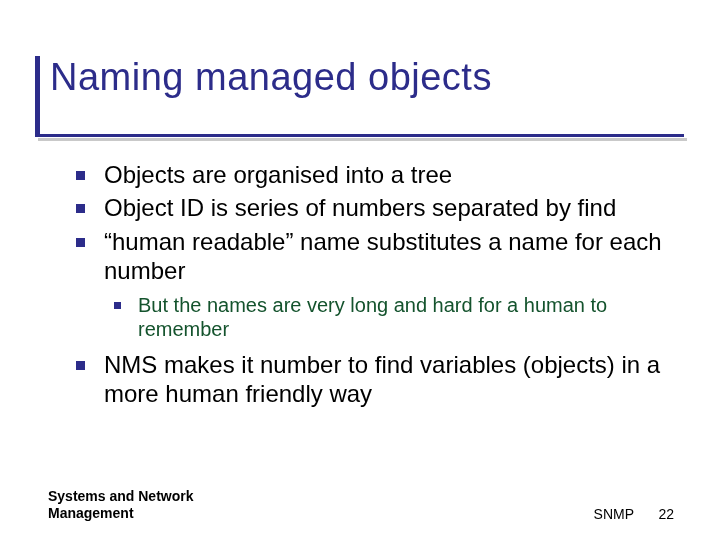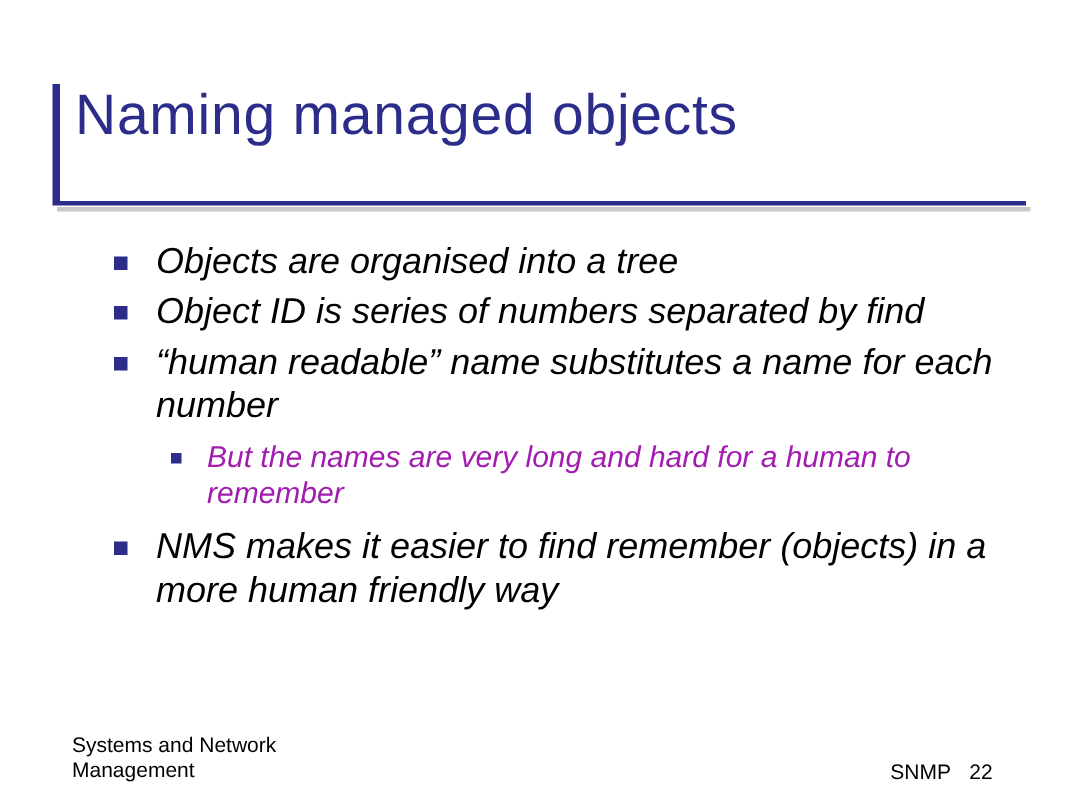--- a/index.html
+++ b/index.html
@@ -51,21 +51,21 @@
     top: 138px;
     height: 3px;
     background: #c9c9c9;
   }
   .body {
     position: absolute;
     top: 160px;
     left: 70px;
     right: 36px;
   }
-  ul { list-style: none; font-style: italic; }
+  ul { list-style: none; }
   .lvl1 > li {
     position: relative;
     padding-left: 34px;
     font-size: 24px;
     color: #000;
     line-height: 1.22;
     margin-bottom: 4px;
   }
   .lvl1 > li::before {
     content: "";
@@ -78,21 +78,21 @@
   }
   .lvl2 {
     margin-top: 8px;
     margin-bottom: 8px;
   }
   .lvl2 > li {
     position: relative;
     padding-left: 30px;
     margin-left: 4px;
     font-size: 20px;
-    color: #a21caf;
+    color: #14532d;
     line-height: 1.22;
     margin-bottom: 4px;
   }
   .lvl2 > li::before {
     content: "";
     position: absolute;
     left: 6px;
     top: 9px;
     width: 7px;
     height: 7px;
@@ -102,23 +102,23 @@
     position: absolute;
     bottom: 18px;
     left: 48px;
     right: 46px;
     display: flex;
     justify-content: space-between;
     align-items: flex-end;
     font-size: 14px;
     color: #000;
   }
-  .footer-left { max-width: 180px; line-height: 1.2; }
+  .footer-left { max-width: 180px; line-height: 1.2; font-weight: bold; }
   .footer-center { flex: 1; text-align: right; }
-  .footer-right { text-align: center; min-width: 40px; }
+  .footer-right { text-align: right; min-width: 40px; }
 </style>
 </head>
 <body>
 
 <div class="slide">
 
   <div class="accent-bar"></div>
 
   <div class="title-block">
     <h1 class="title">Naming managed objects</h1>
@@ -137,21 +137,21 @@
       </li>
       <li>
         <span>“human readable” name substitutes a name for each number</span>
         <ul class="lvl2">
           <li>
             <span>But the names are very long and hard for a human to remember</span>
           </li>
         </ul>
       </li>
       <li>
-        <span>NMS makes it easier to find remember (objects) in a more human friendly way</span>
+        <span>NMS makes it number to find variables (objects) in a more human friendly way</span>
       </li>
     </ul>
   </div>
 
   <div class="footer">
     <div class="footer-left">Systems and Network Management</div>
     <div class="footer-center">SNMP</div>
     <div class="footer-right">22</div>
   </div>
 

